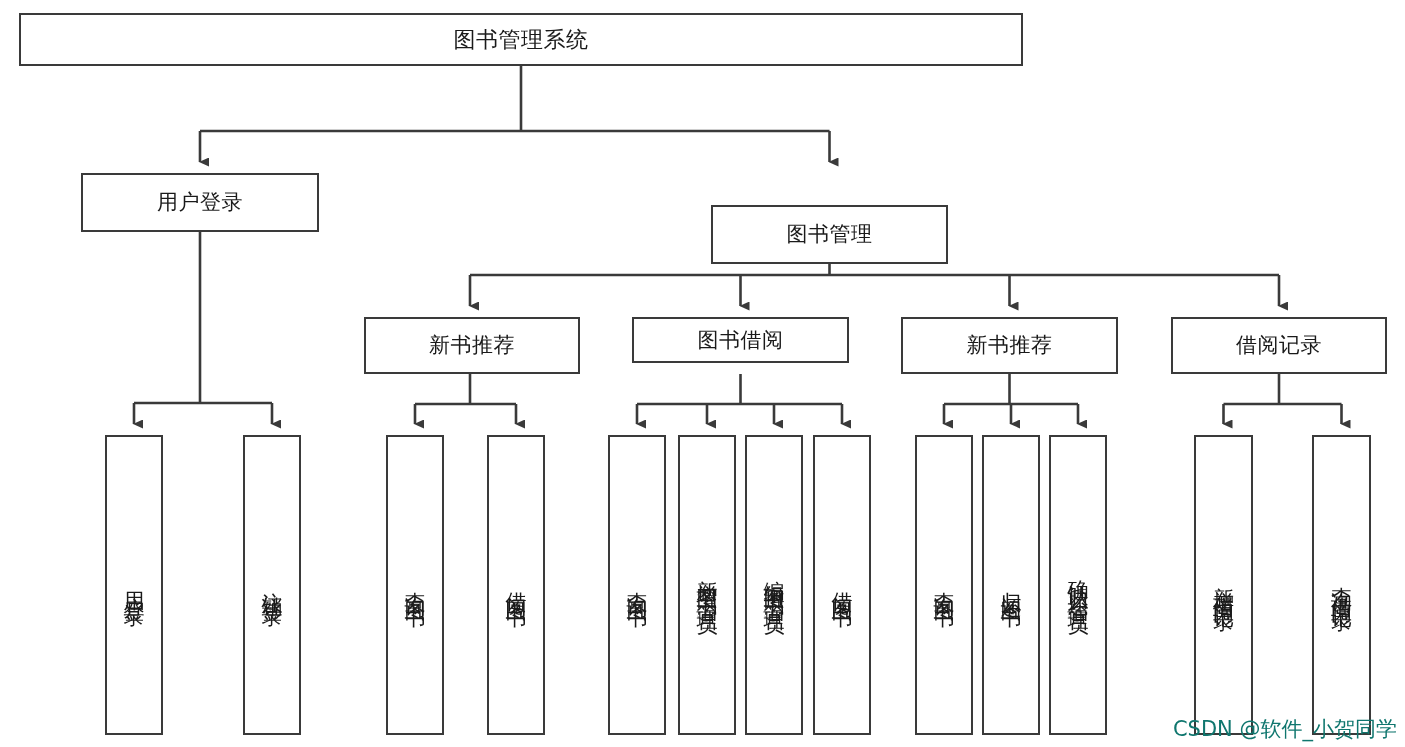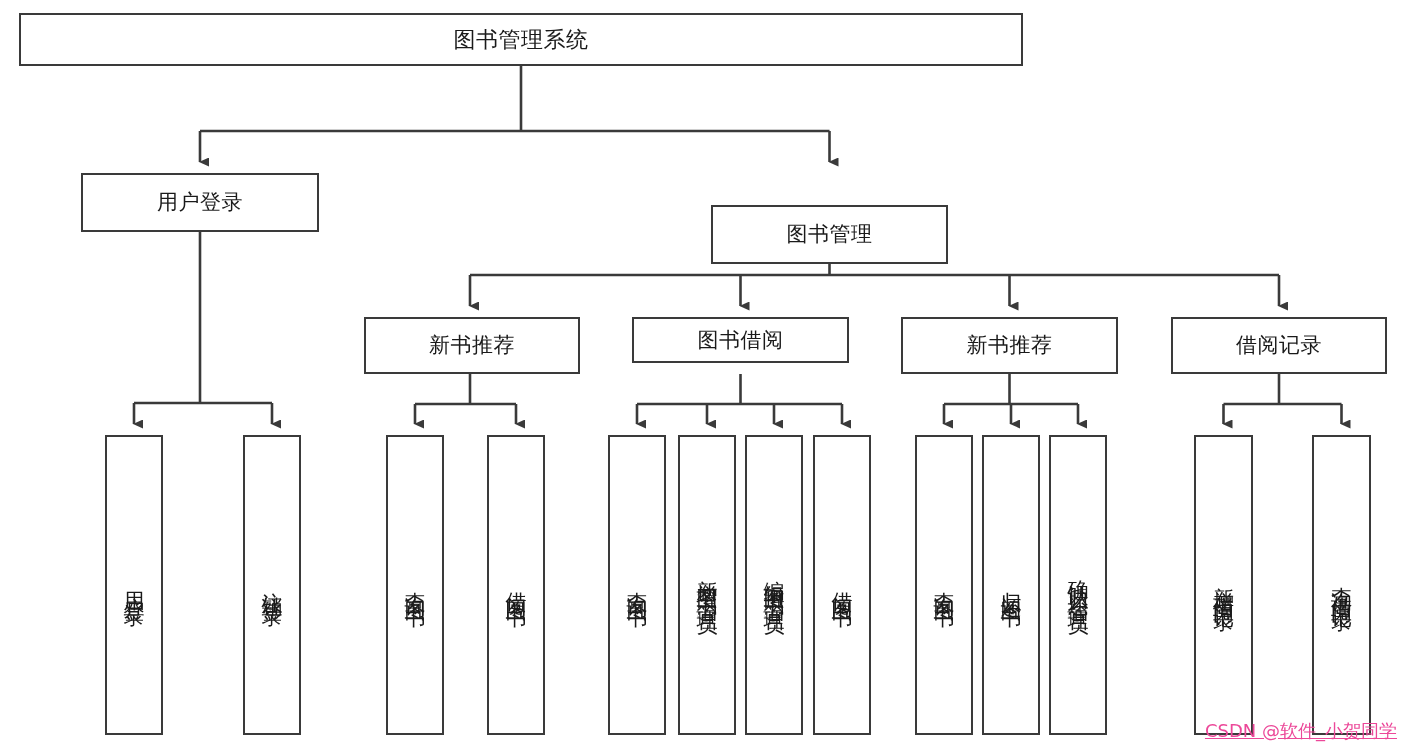--- a/index.html
+++ b/index.html
@@ -63,26 +63,25 @@
     font-size: 21px;
     line-height: 1.05;
     letter-spacing: 5px;
     white-space: nowrap;
     max-height: 100%;
   }
   #watermark {
     position: absolute;
     right: 8px;
     bottom: 4px;
-    font-size: 18px;
-    color: #ec4899;
+    font-size: 21px;
+    color: #0f766e;
     z-index: 5;
     white-space: nowrap;
     user-select: none;
-    text-decoration: underline;
   }
 </style>
 </head>
 <body>
 
 <div id="diagram-root">
 
   <svg id="edges-layer" width="1405" height="747" viewBox="0 0 1405 747" xmlns="http://www.w3.org/2000/svg">
     <defs>
       <marker id="arrowhead" markerWidth="9" markerHeight="10" refX="4.5" refY="9" orient="auto" markerUnits="userSpaceOnUse">

